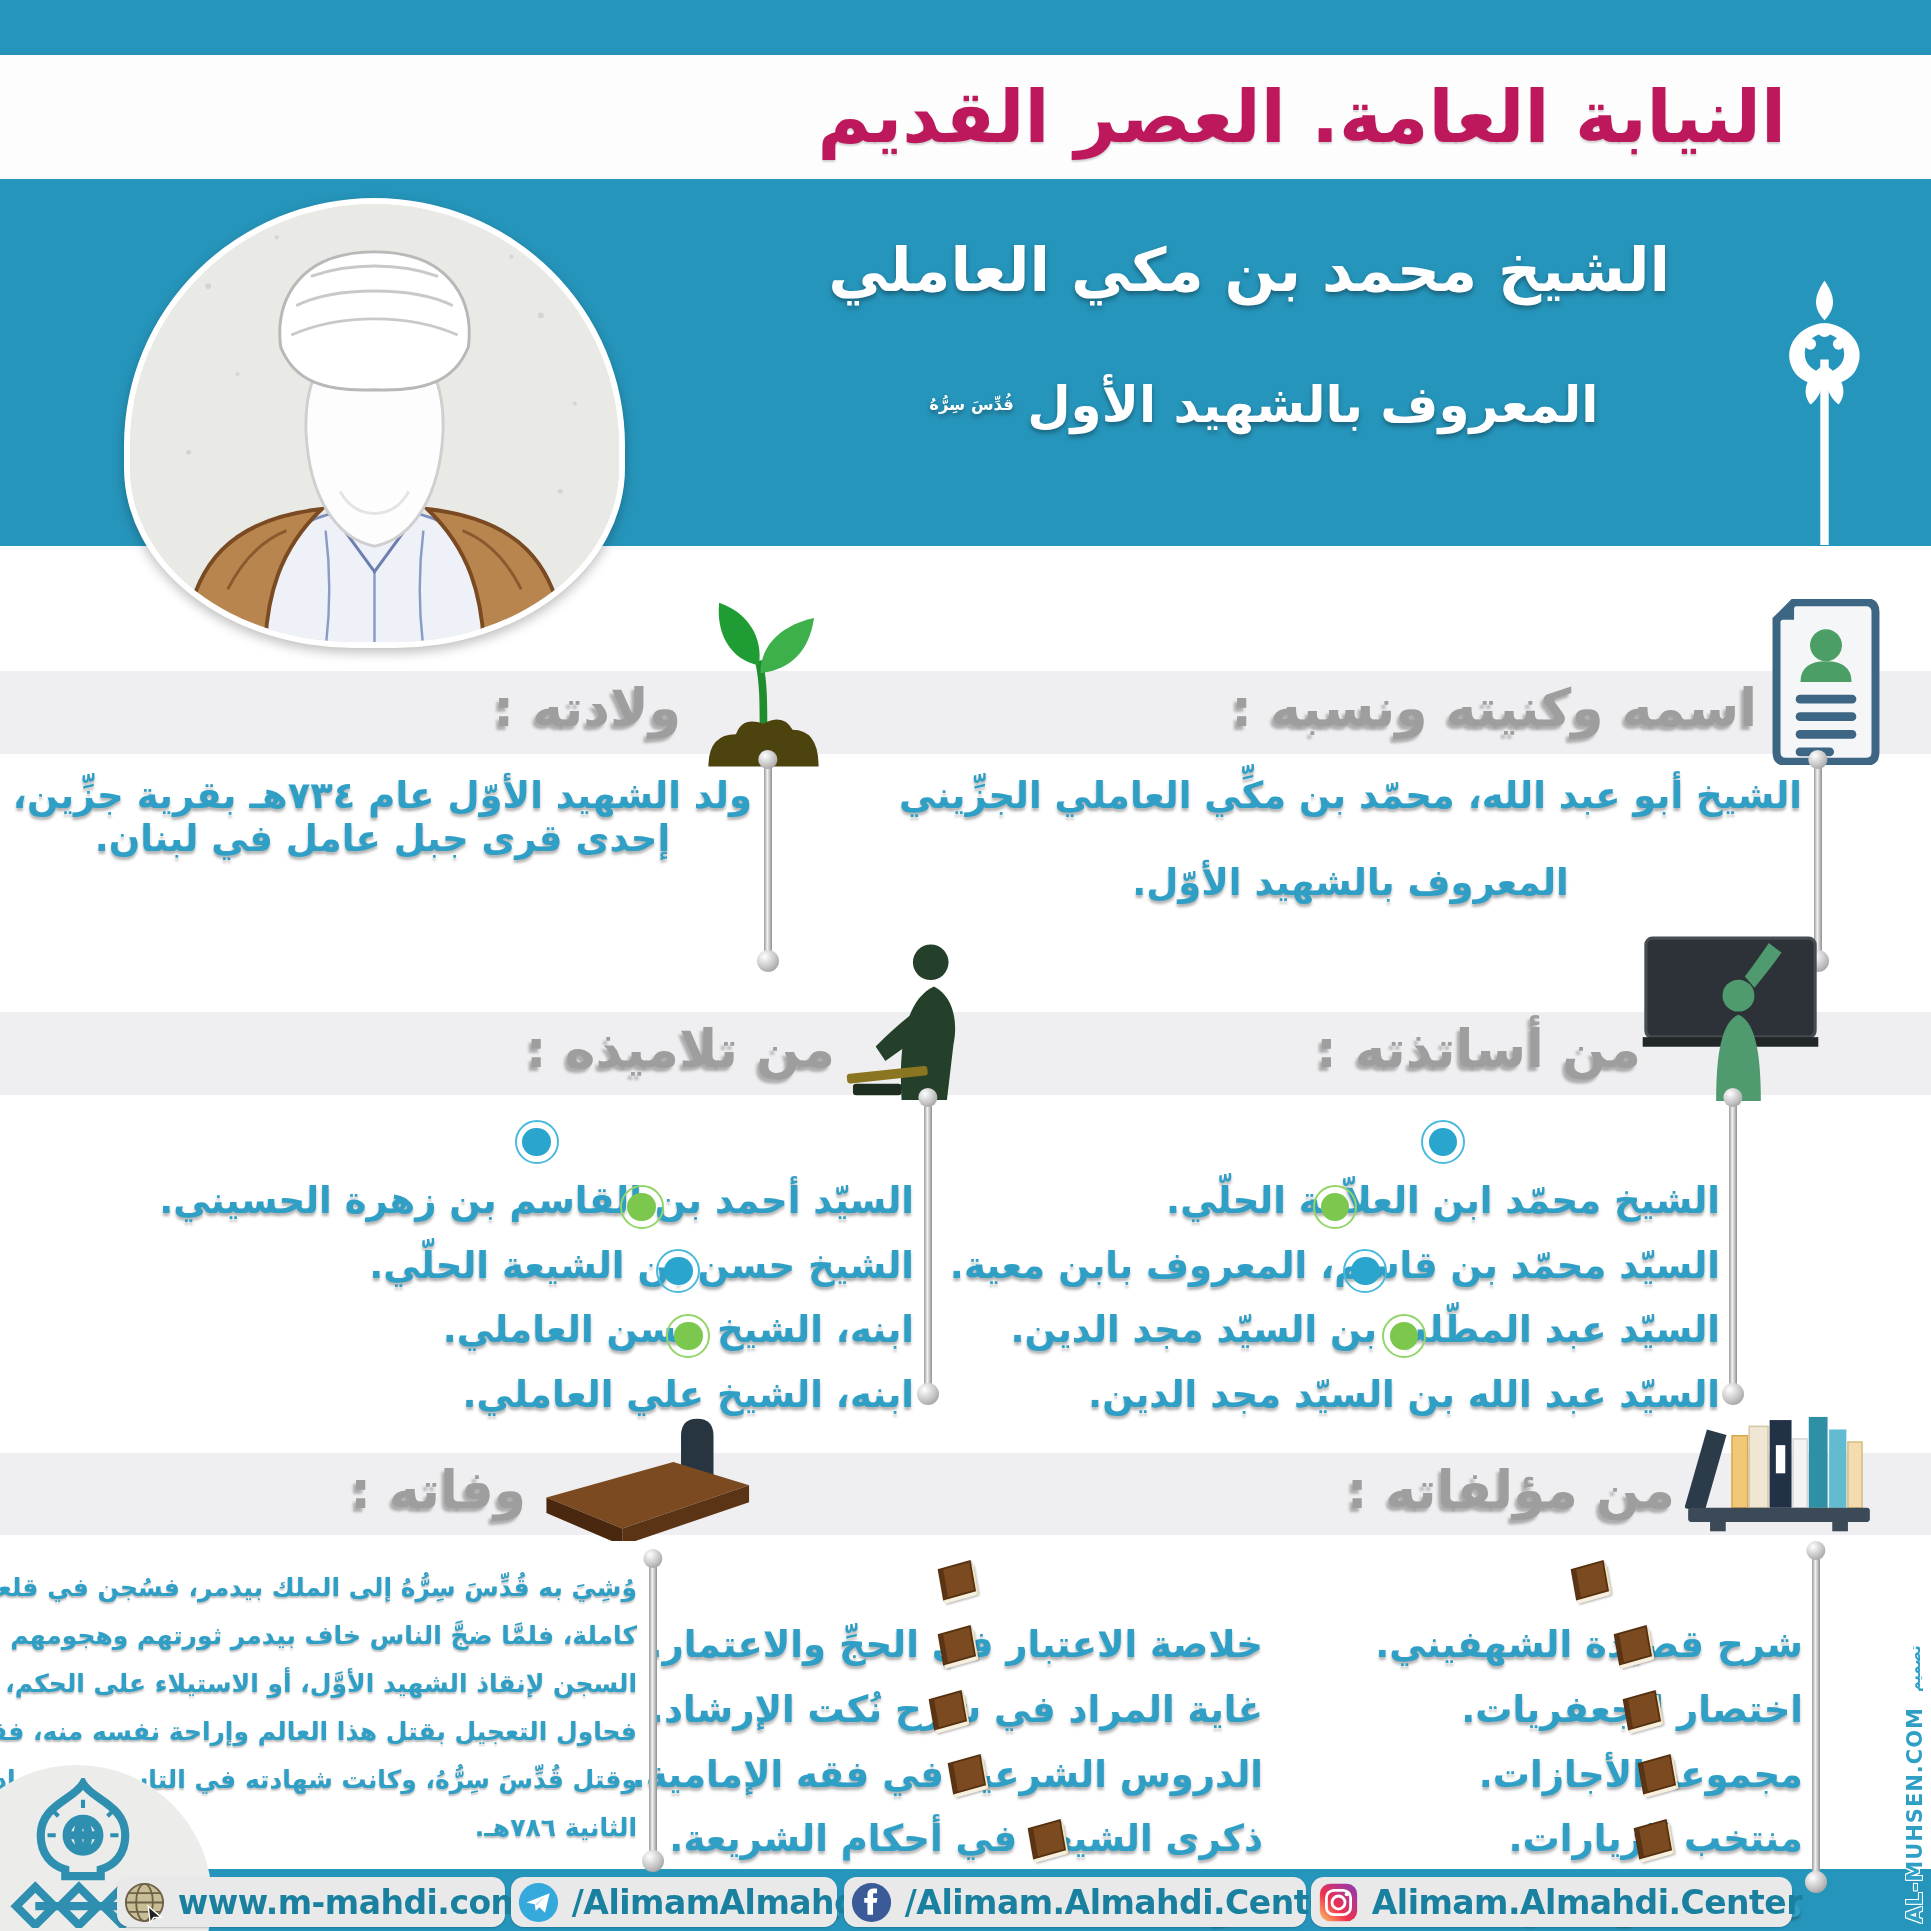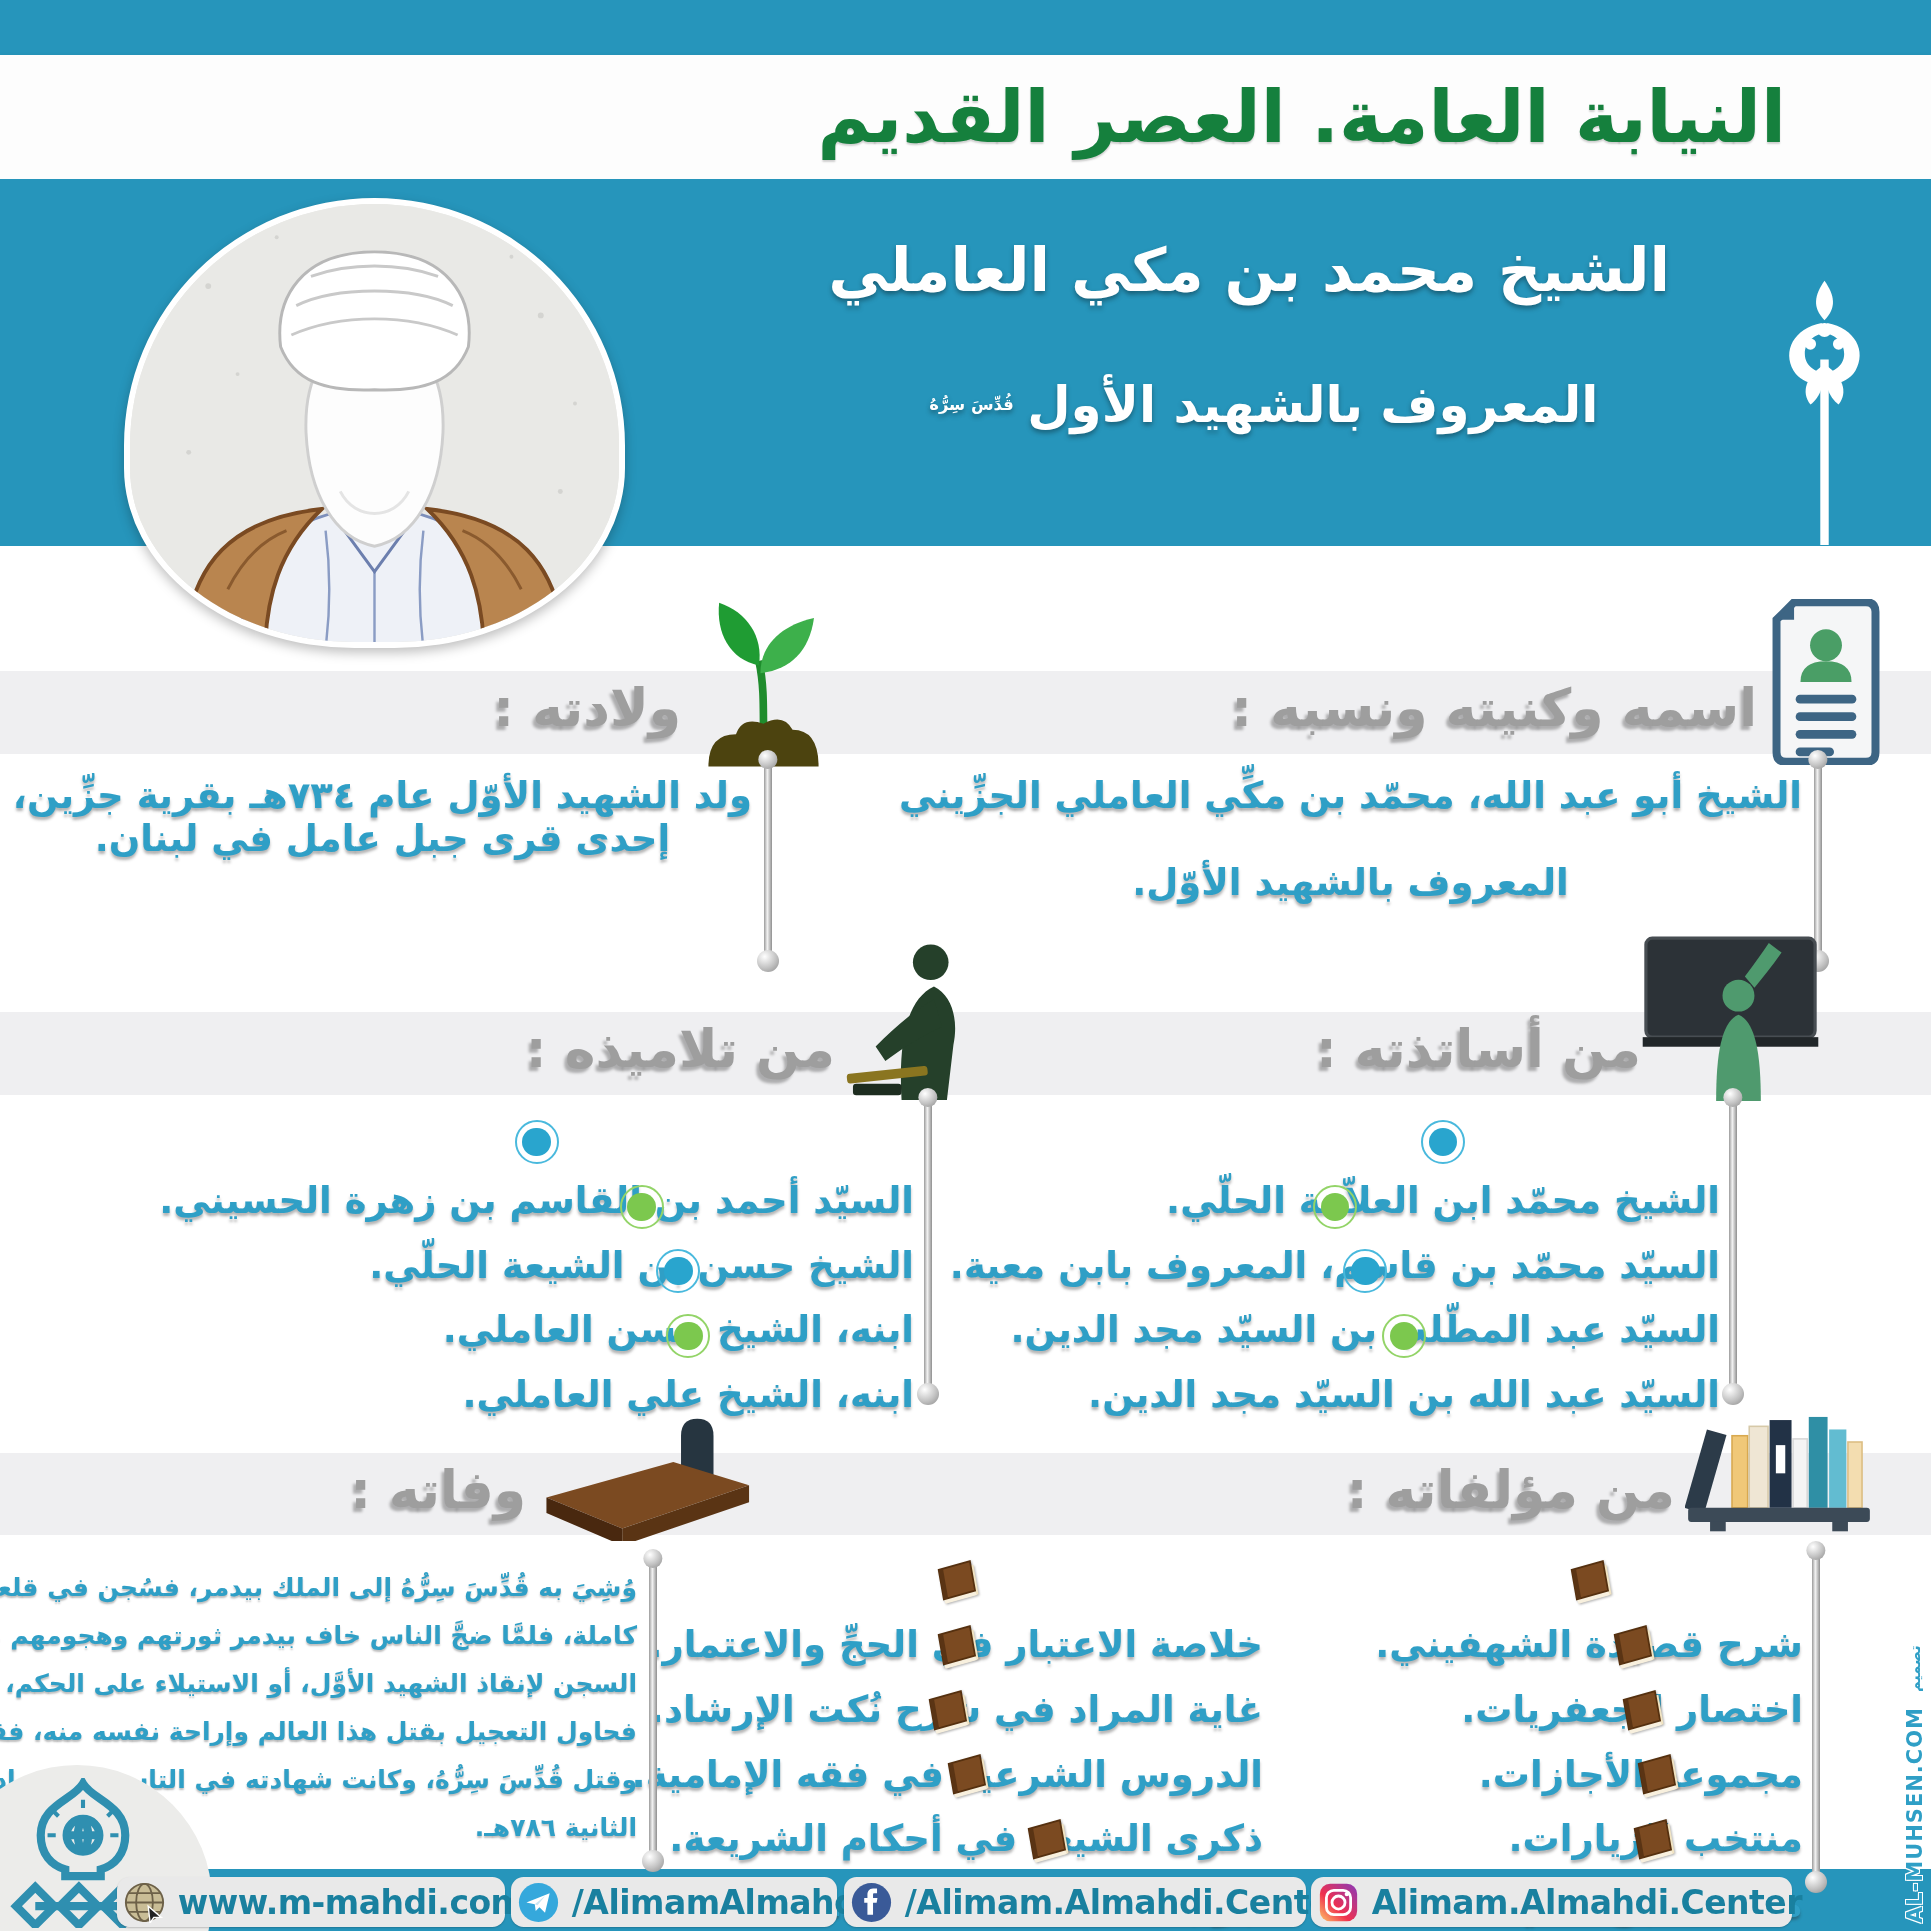--- a/index.html
+++ b/index.html
@@ -14,21 +14,21 @@
   .titleband{left:0;top:55px;width:1931px;height:124px;background:#fdfdfd;box-shadow:0 2.9px 5.8px rgba(0,0,0,.18);}
   .tealband{left:0;top:179px;width:1931px;height:367px;background:#2695bb;}
   .greyband{left:0;width:1931px;height:83px;background:#efeff1;}
   .band1{top:671px;}
   .band2{top:1012px;}
   .band3{top:1453px;height:82px;}
   .bottombar{left:0;top:1869px;width:1931px;height:62px;background:#2695bb;}
   
   .page-title{
     right:145px;top:55px;height:124px;line-height:124px;
-    font-size:73px;font-weight:bold;color:#15803d;direction:rtl;
+    font-size:73px;font-weight:bold;color:#be185d;direction:rtl;
     text-shadow:0 1.9px 1.9px rgba(0,0,0,.18);white-space:nowrap;
   }
   
   .name-block{right:261px;top:235px;width:792px;text-align:center;direction:rtl;color:#fff;}
   .name-l1{font-size:60px;font-weight:bold;text-shadow:0 2.9px 4.8px rgba(0,0,0,.35);white-space:nowrap;}
   .name-l2{margin-top:71px;font-size:50px;font-weight:bold;text-shadow:0 2.9px 4.8px rgba(0,0,0,.35);
     display:flex;justify-content:center;align-items:center;gap:13.5px;direction:rtl;white-space:nowrap;}
   .honorific{display:inline-block;width:64px;font-size:16.4px;line-height:1.15;font-weight:bold;text-align:center;}
   
   .portrait{

